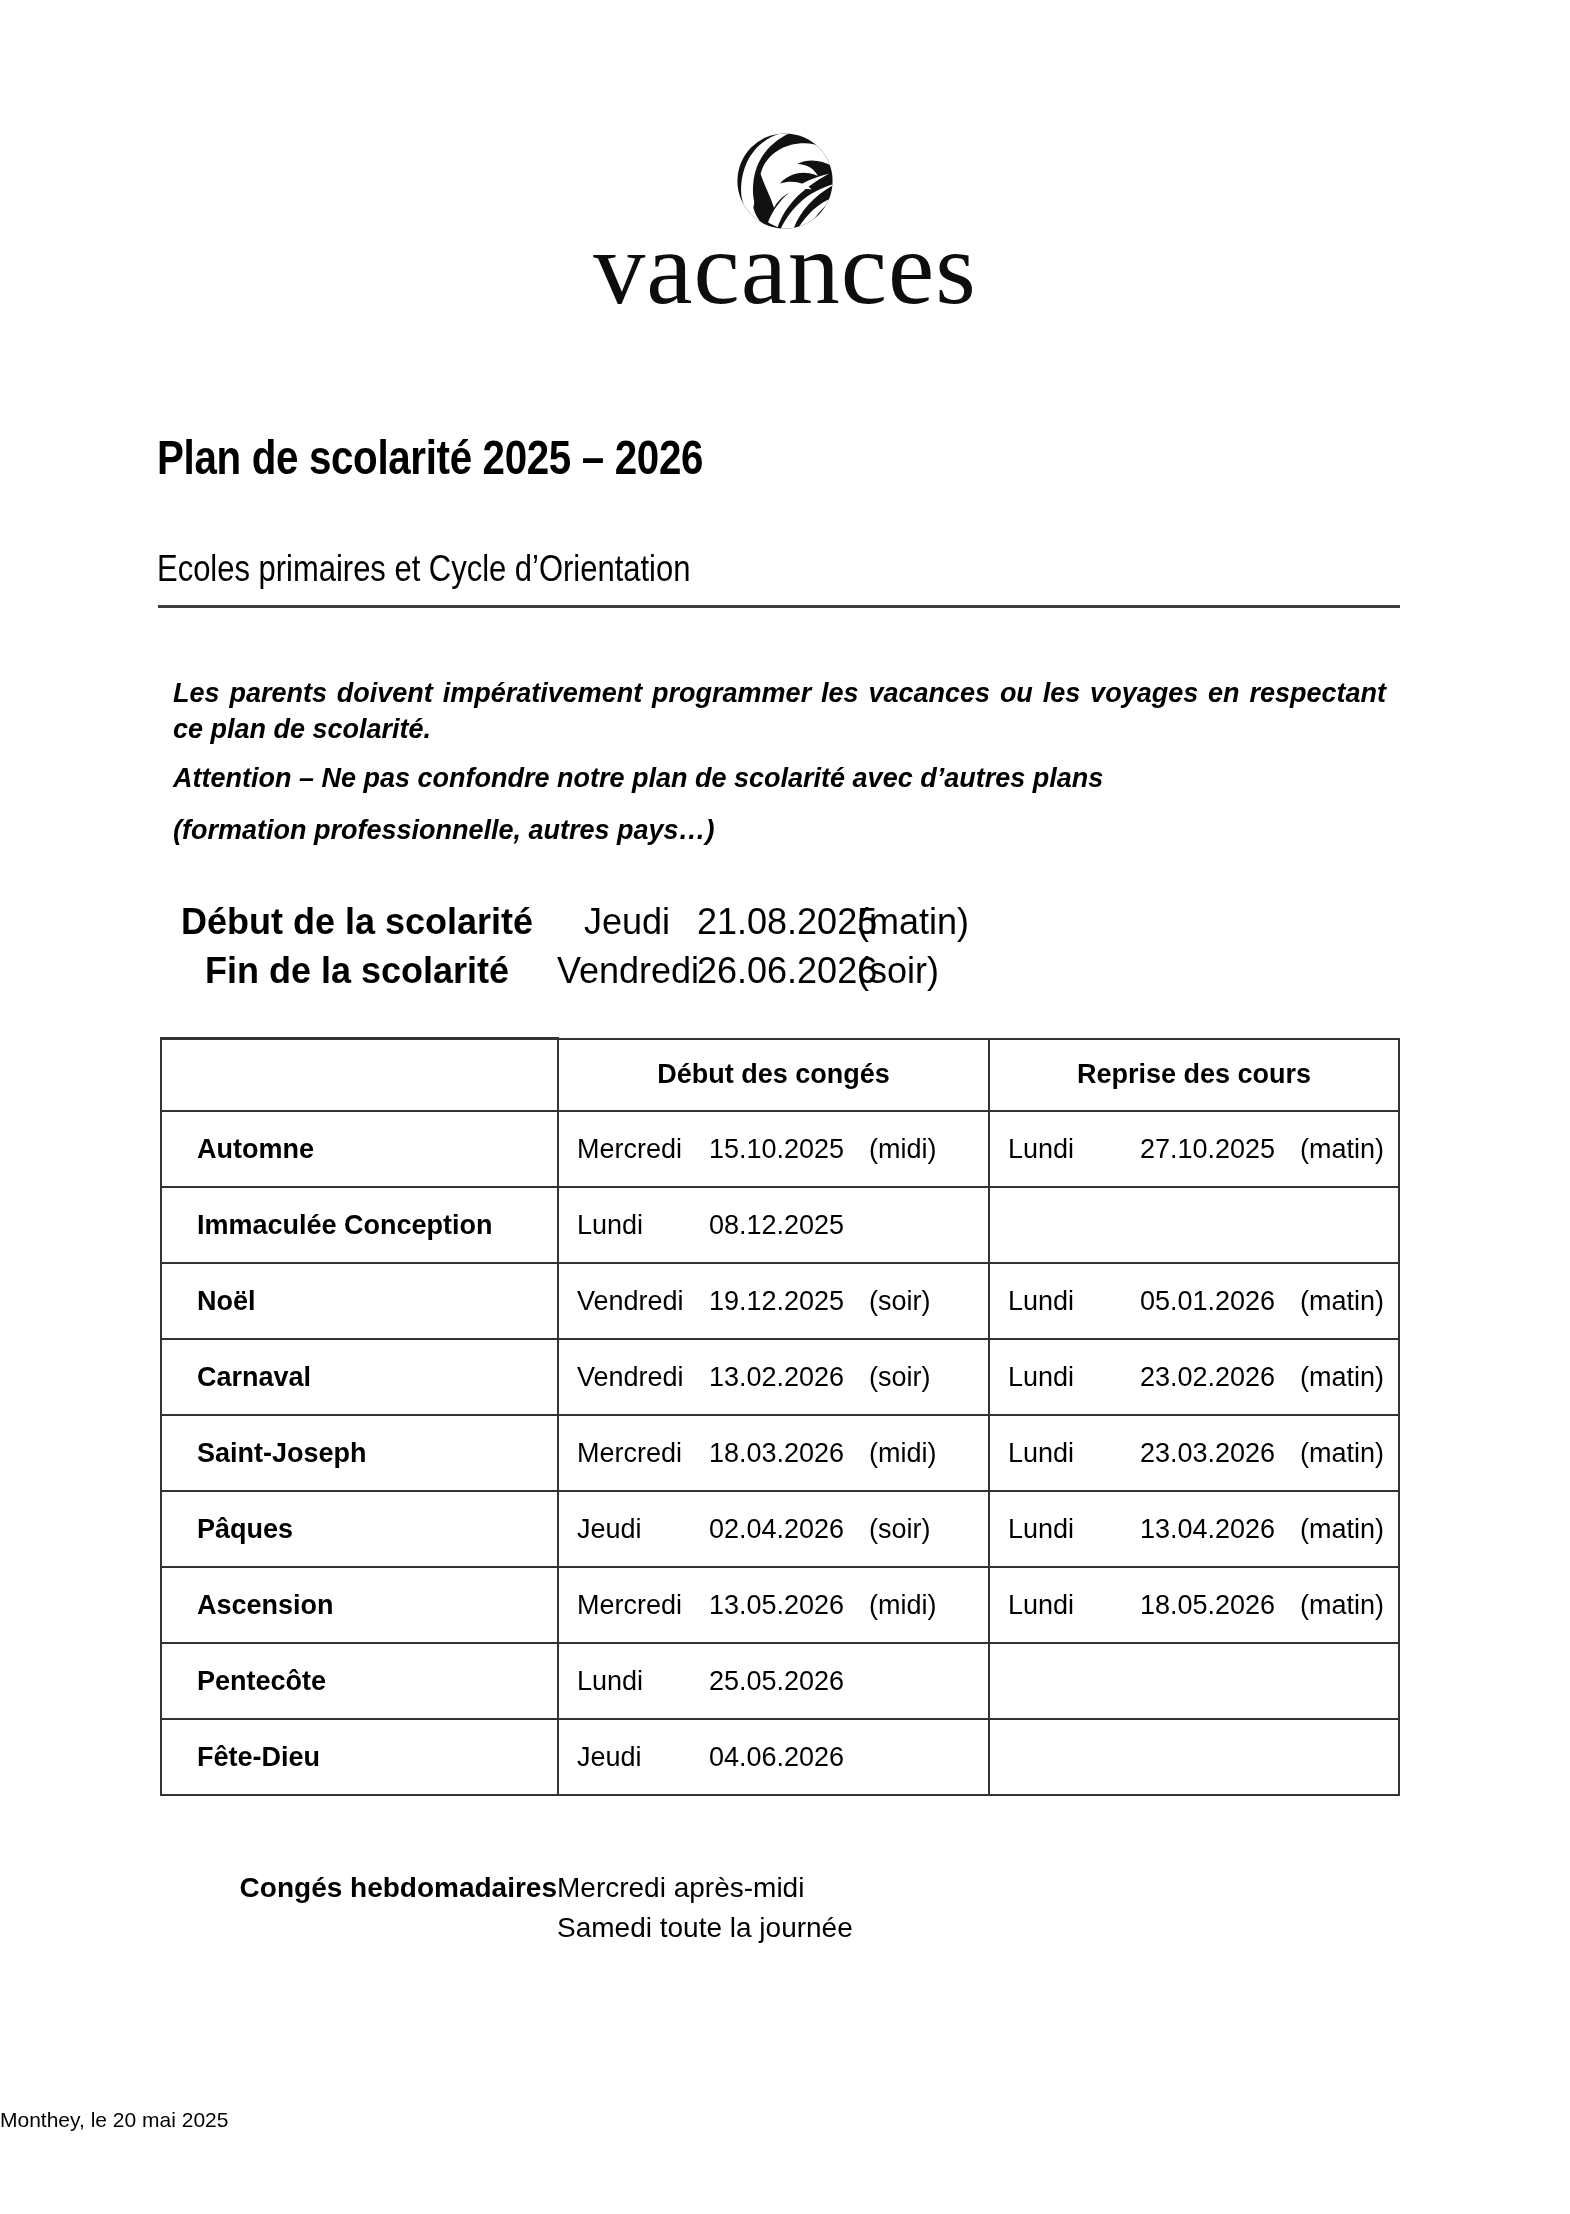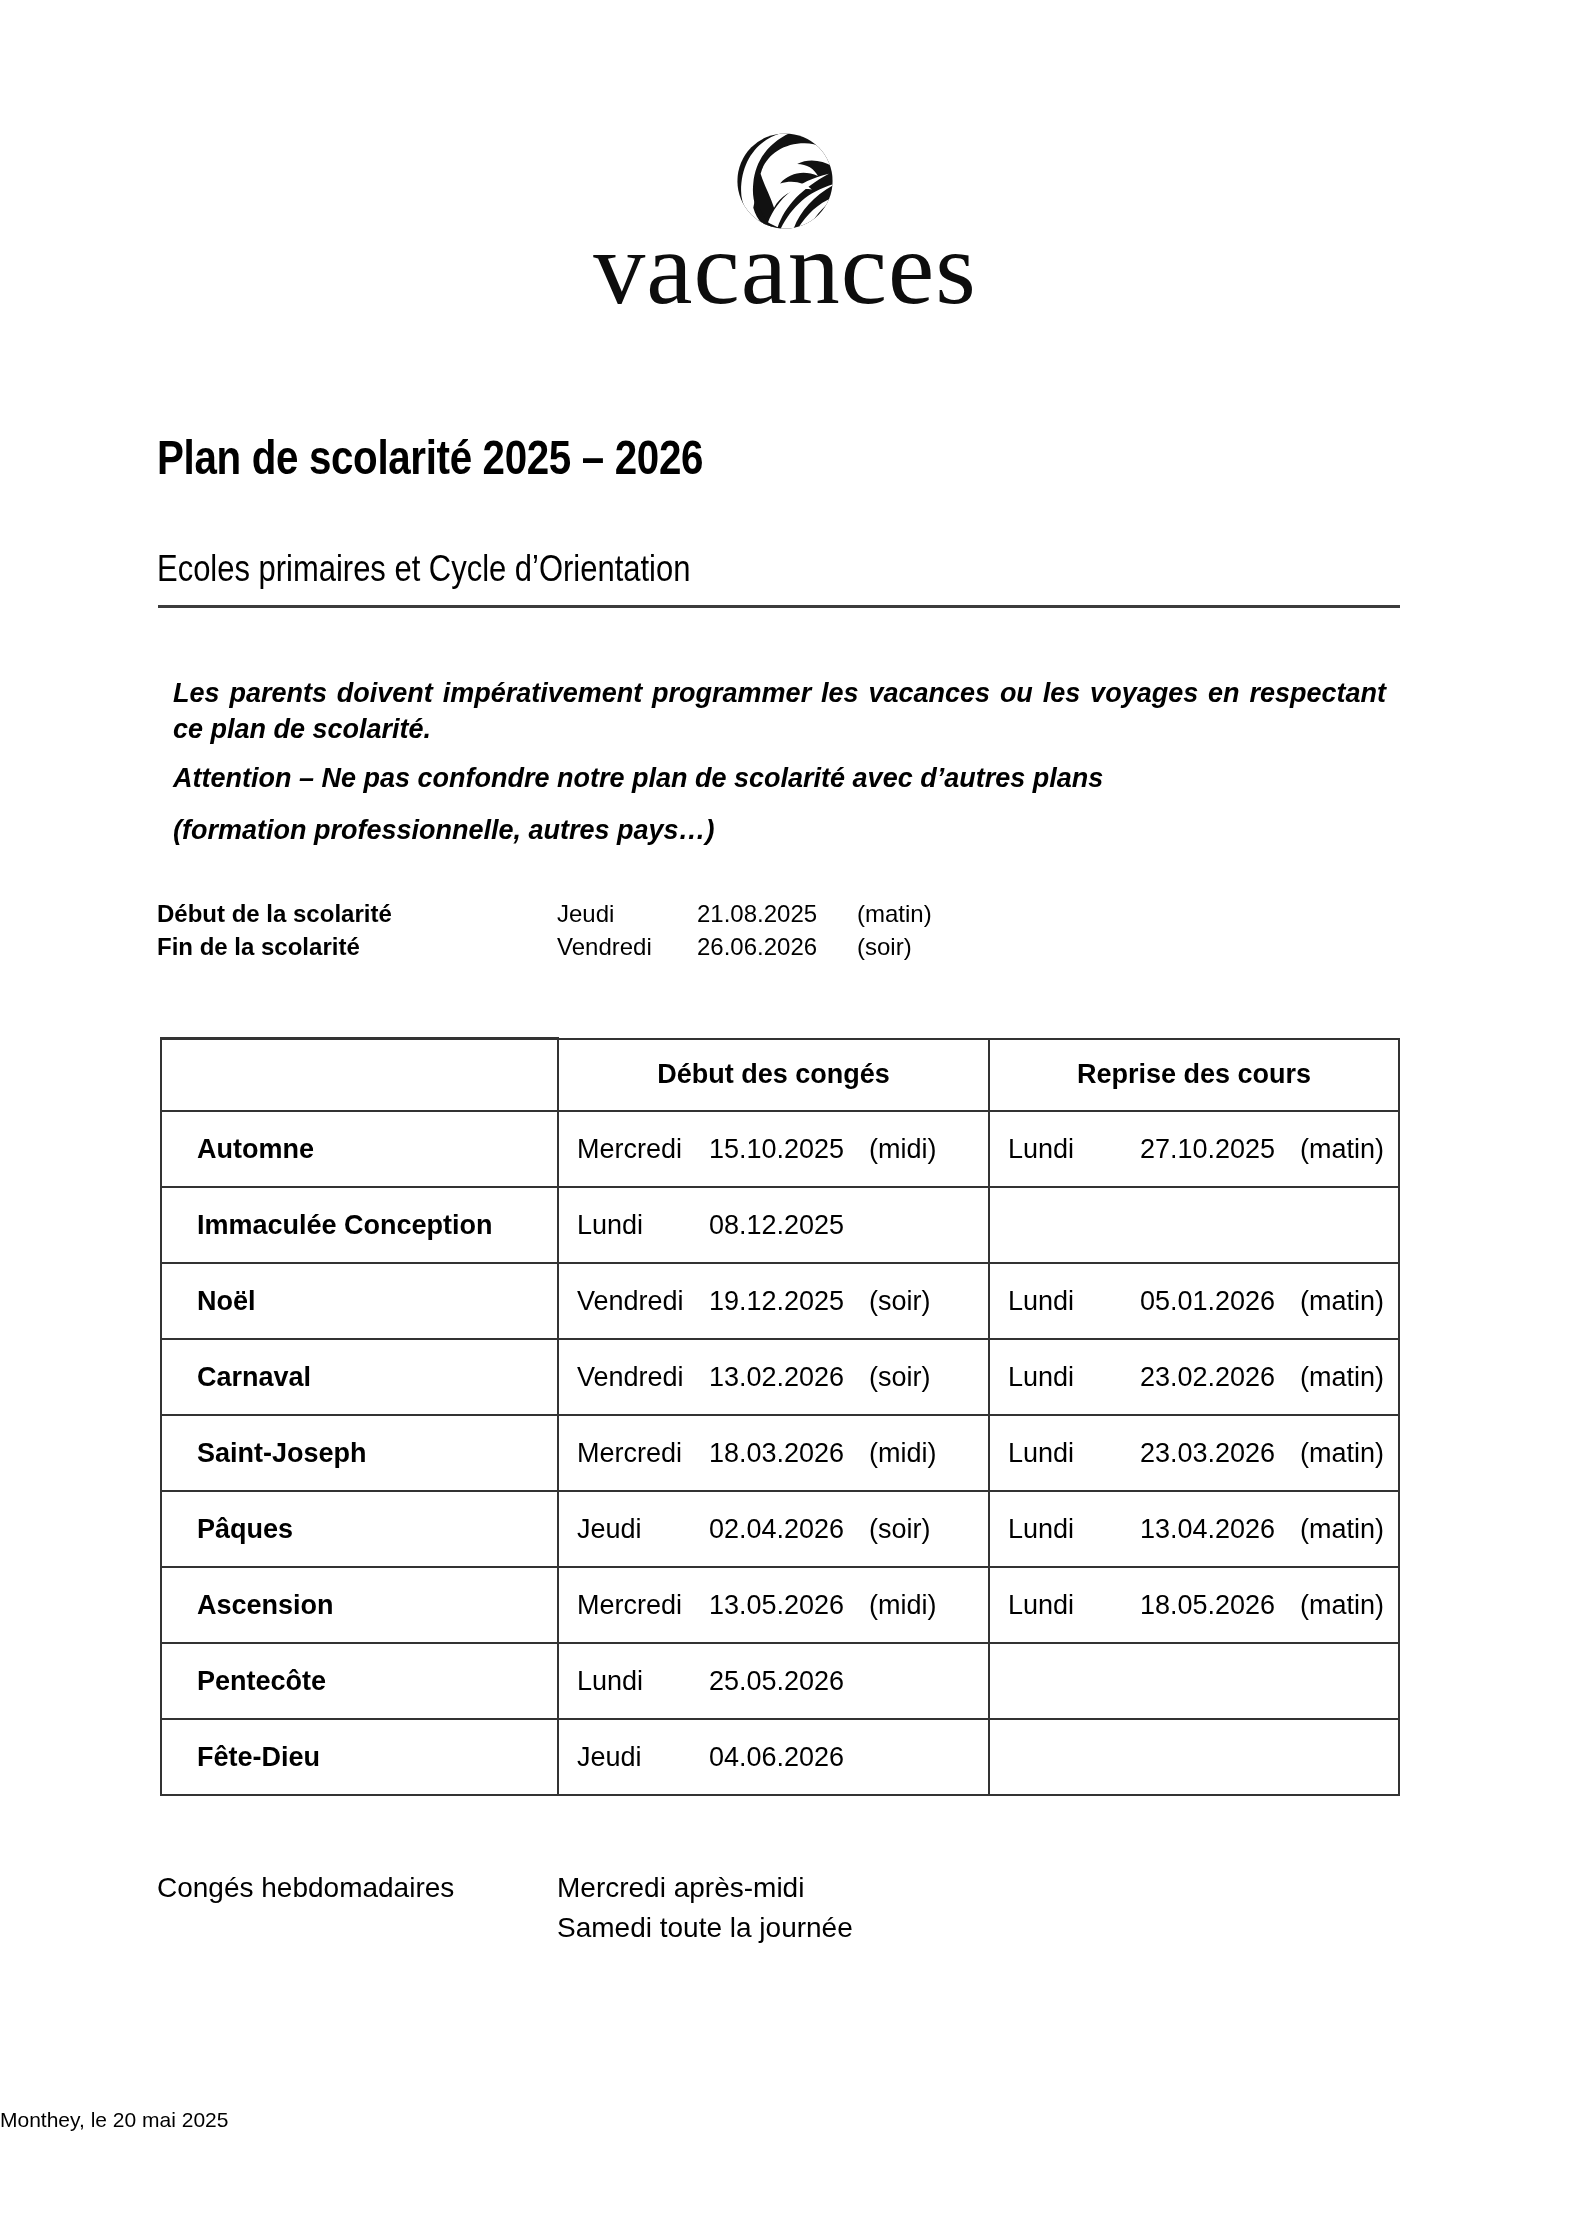--- a/index.html
+++ b/index.html
@@ -89,22 +89,23 @@
   .notice-1 { top: 660px; }
   .notice-2 { top: 745px; }
   .notice p { margin: 16px; }
   .notice p.last { text-align: left; }
 
   
   .sched {
     position: absolute;
     left: 157px;
     top: 898px;
-    font-size: 24px;
+    font-size: 36px;
     line-height: 1.36;
+    text-align: center;
   }
   .sched-row { display: flex; }
   .sched-label {
     width: 400px;
     font-weight: bold;
     flex: 0 0 400px;
   }
   .sched-day { width: 140px; flex: 0 0 140px; }
   .sched-date { width: 160px; flex: 0 0 160px; }
   .sched-part { }
@@ -147,23 +148,24 @@
   
   .weekly {
     position: absolute;
     left: 157px;
     top: 1868px;
     font-size: 28px;
     line-height: 1.42;
     display: flex;
   }
   .weekly-label {
-    font-weight: normal;
+    font-weight: bold;
     flex: 0 0 400px;
     width: 400px;
+    text-align: right;
   }
   .weekly-values div { white-space: nowrap; }
 
   
   .footer {
     position: absolute;
     left: 0;
     top: 2108px;
     width: 1398px;
     text-align: left;

